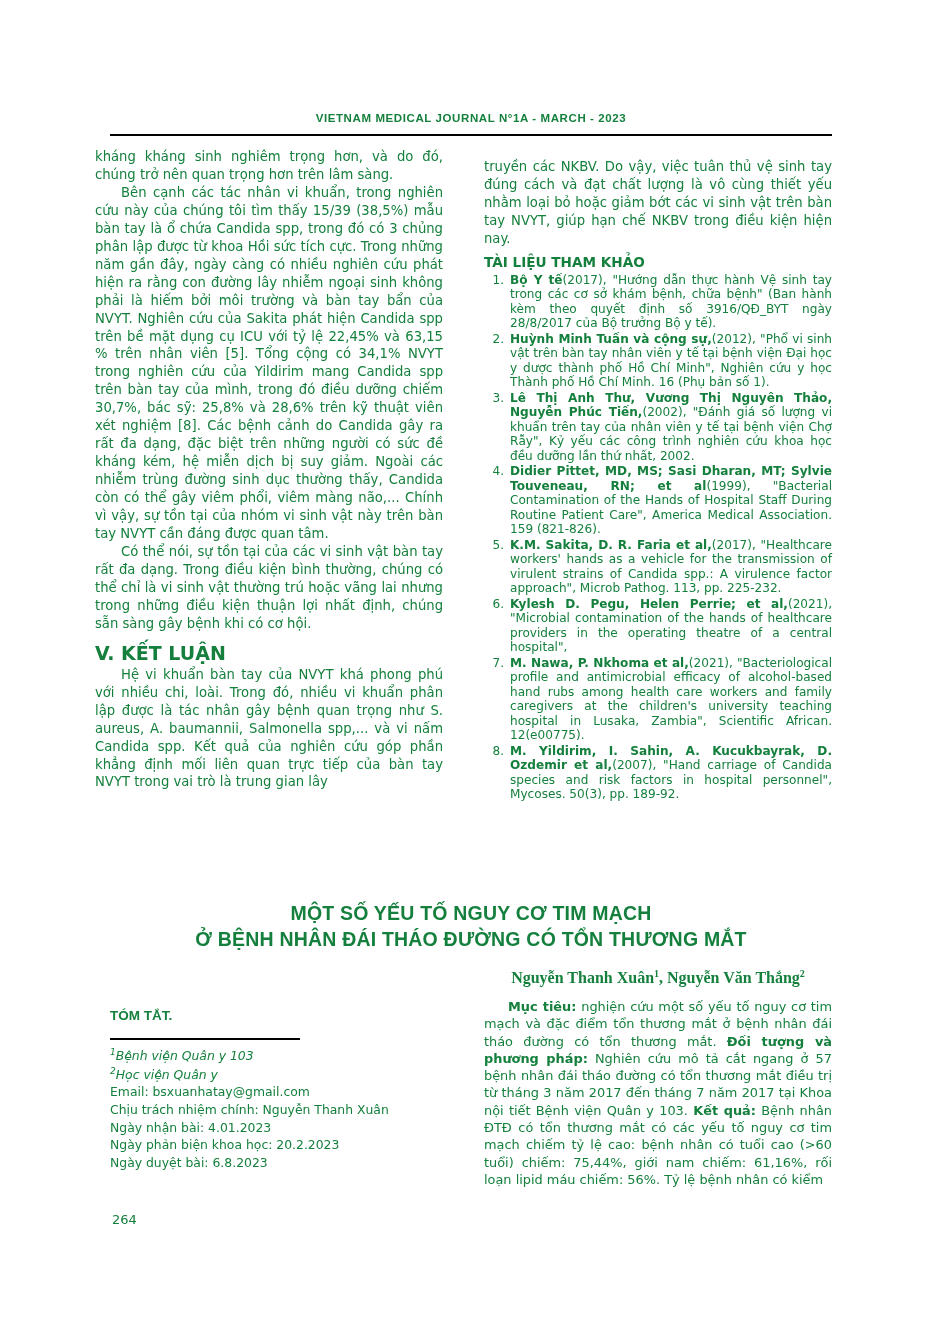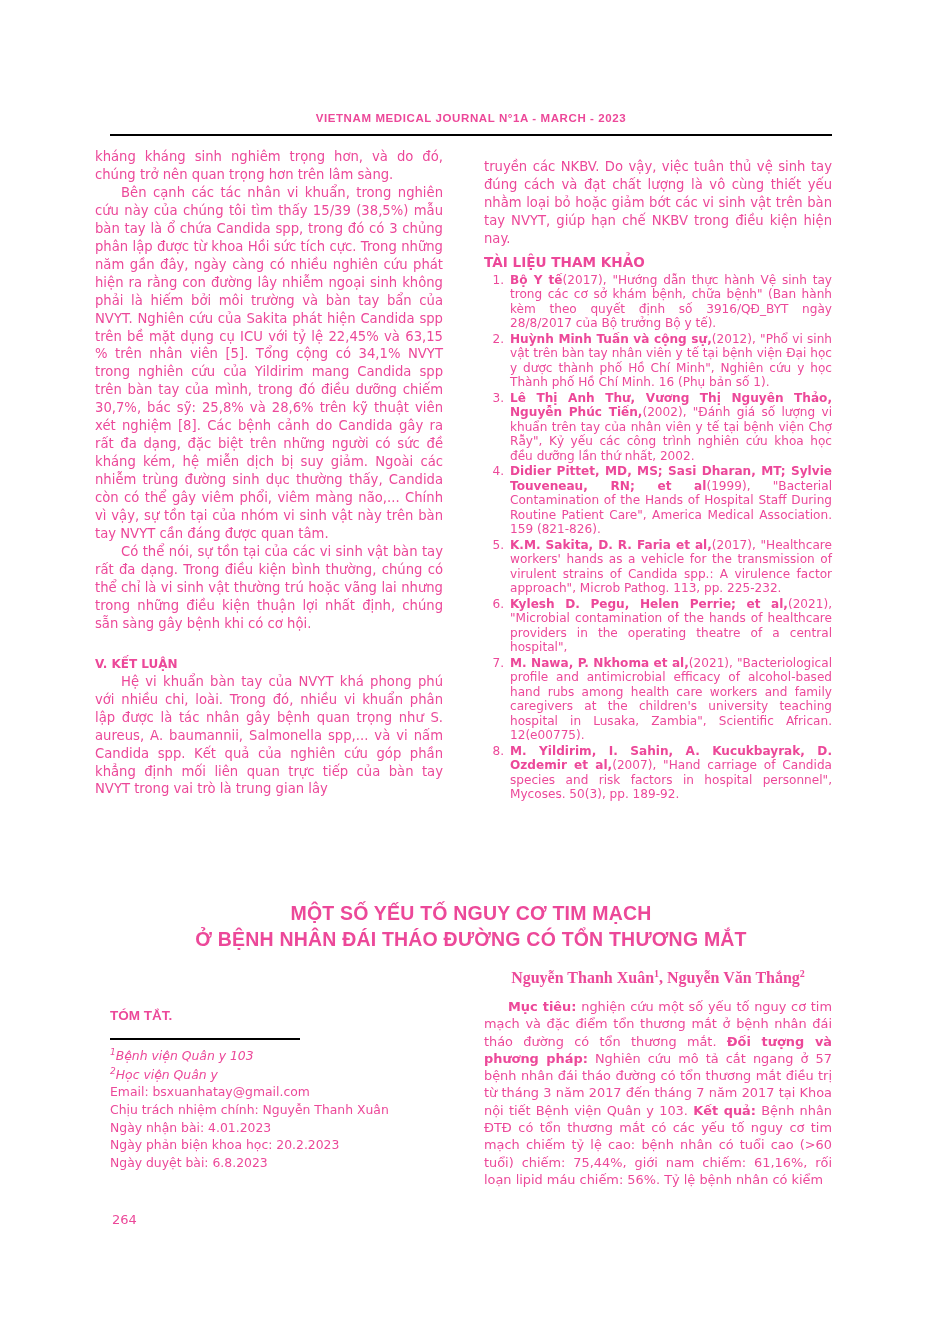--- a/index.html
+++ b/index.html
@@ -6,21 +6,21 @@
     margin: 0;
     padding: 0;
     background: #ffffff;
   }
   .page {
     position: relative;
     width: 942px;
     height: 1333px;
     background: #ffffff;
     font-family: "DejaVu Sans", sans-serif;
-    color: #ec4899;
+    color: #15803d;
     box-sizing: border-box;
   }
   .header {
     position: absolute;
     top: 112px;
     left: 110px;
     width: 722px;
     text-align: center;
     font-family: "Liberation Sans", sans-serif;
     font-size: 11.5px;
@@ -51,22 +51,22 @@
     margin: 0;
     font-size: 13.2px;
     line-height: 1.36;
     text-align: justify;
     text-indent: 26px;
   }
   p.body.noindent {
     text-indent: 0;
   }
   .section-title {
-    margin: 24px 0 2px 0;
-    font-size: 12px;
+    margin: 9px 0 2px 0;
+    font-size: 19px;
     font-weight: bold;
   }
   .refs-title {
     margin: 6px 0 3px 0;
     font-size: 13.6px;
     font-weight: bold;
   }
   ol.refs {
     margin: 0;
     padding: 0 0 0 24px;

